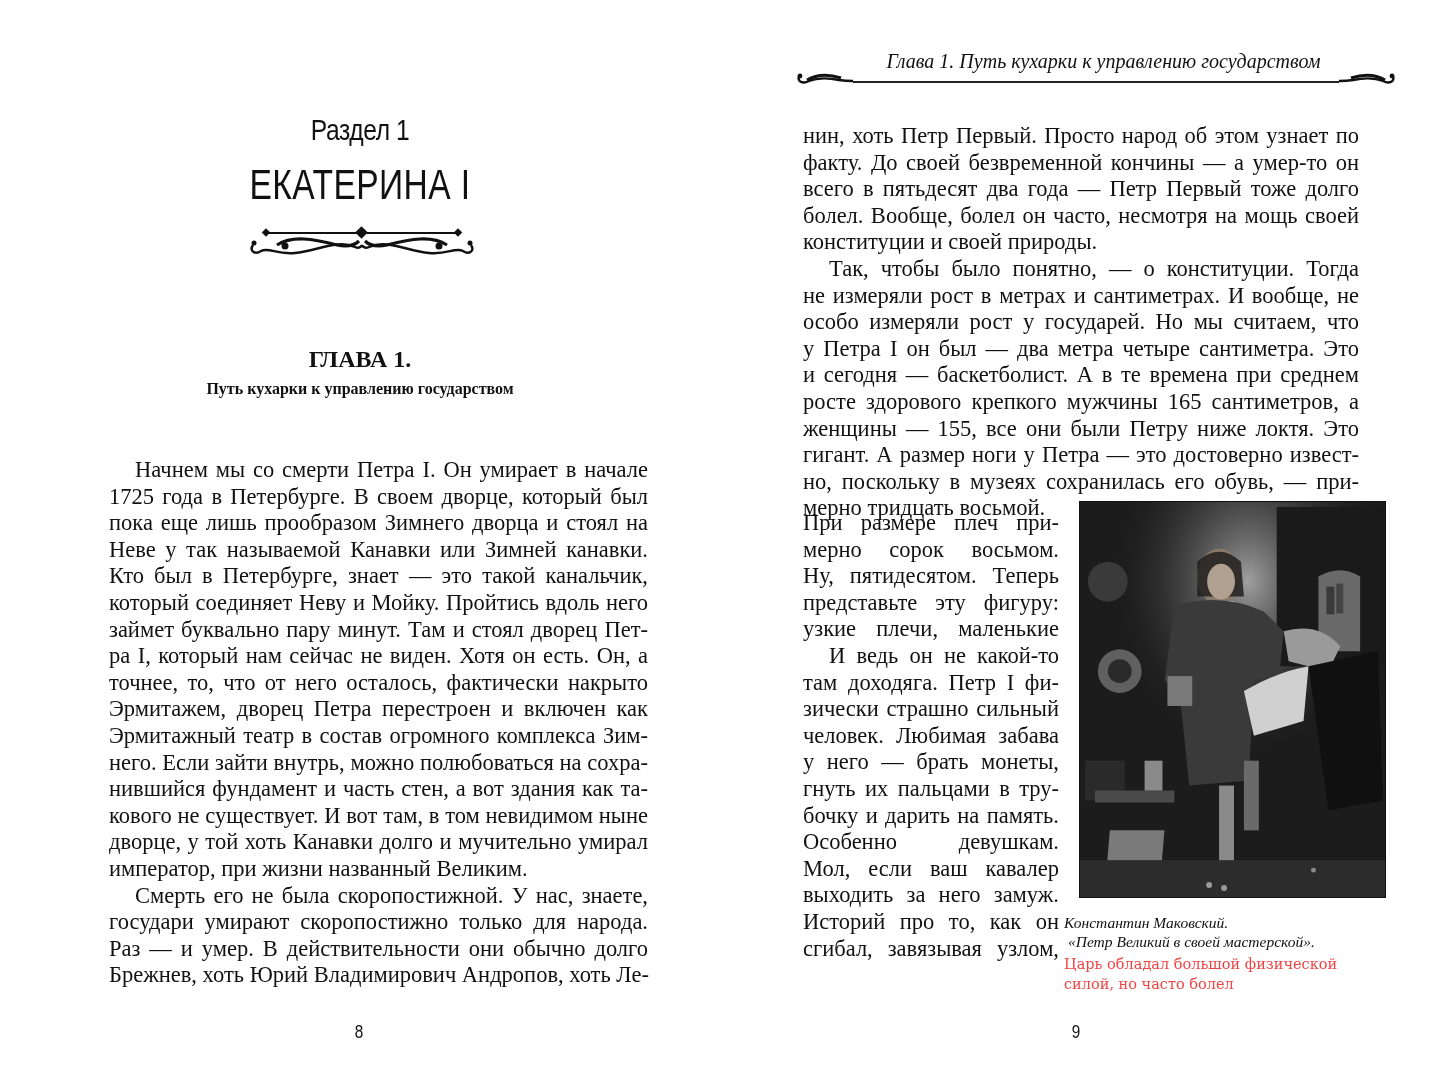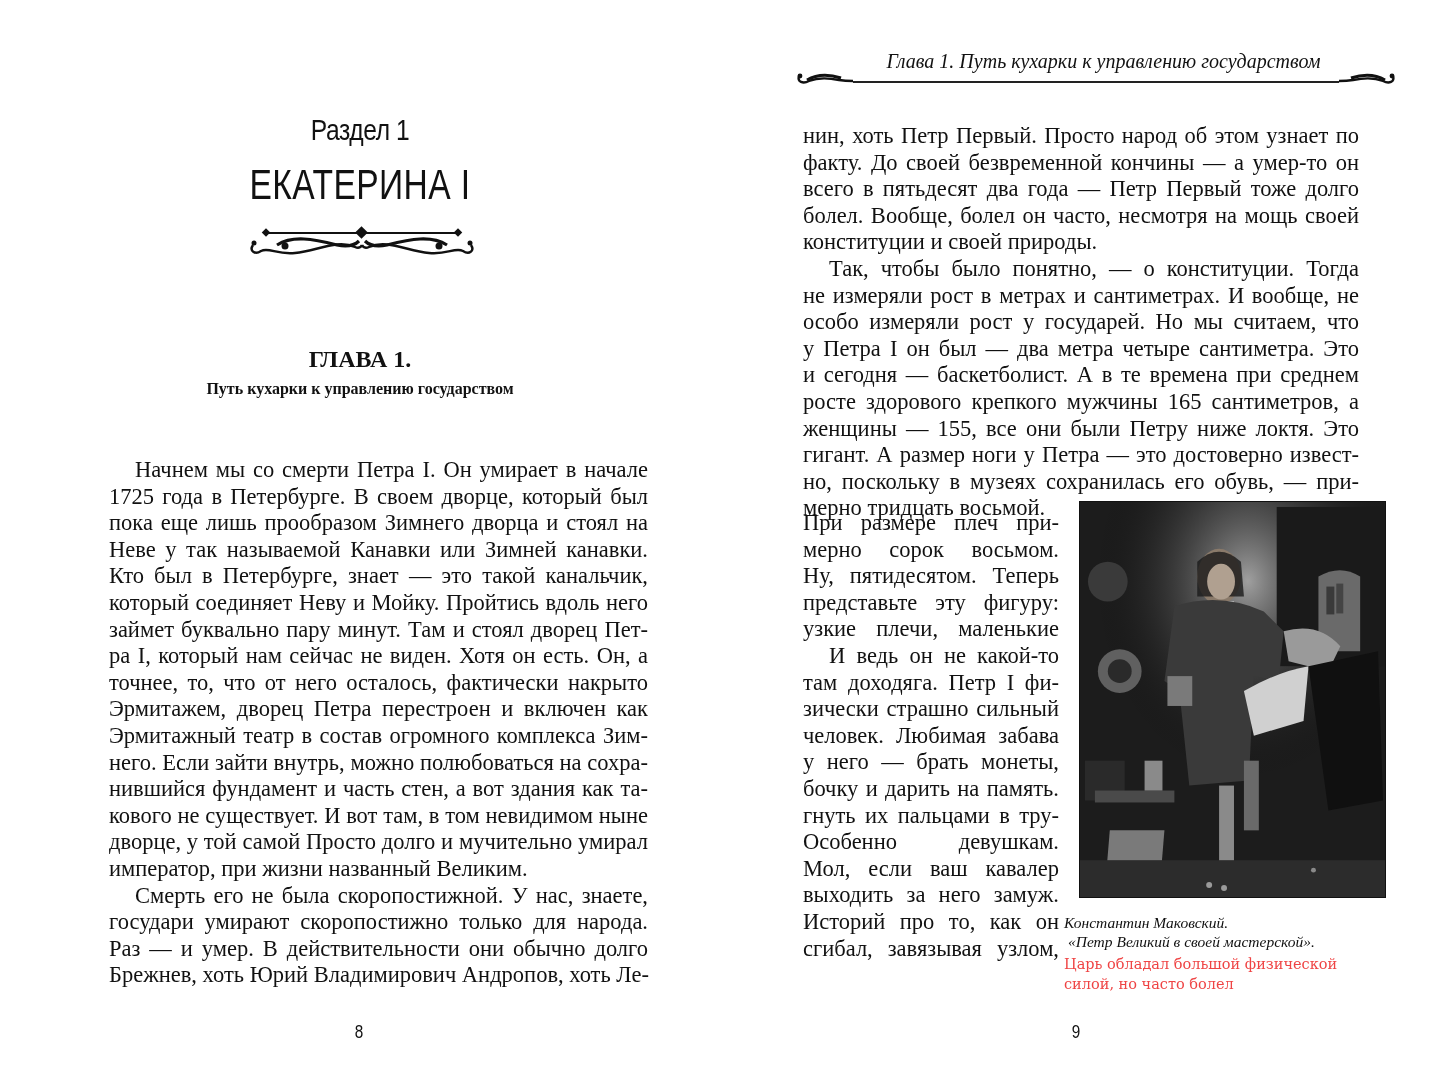--- a/index.html
+++ b/index.html
@@ -109,21 +109,21 @@
     <span class="line">Кто был в Петербурге, знает — это такой канальчик,</span>
     <span class="line">который соединяет Неву и Мойку. Пройтись вдоль него</span>
     <span class="line">займет буквально пару минут. Там и стоял дворец Пет-</span>
     <span class="line">ра I, который нам сейчас не виден. Хотя он есть. Он, а</span>
     <span class="line">точнее, то, что от него осталось, фактически накрыто</span>
     <span class="line">Эрмитажем, дворец Петра перестроен и включен как</span>
     <span class="line">Эрмитажный театр в состав огромного комплекса Зим-</span>
     <span class="line">него. Если зайти внутрь, можно полюбоваться на сохра-</span>
     <span class="line">нившийся фундамент и часть стен, а вот здания как та-</span>
     <span class="line">кового не существует. И вот там, в том невидимом ныне</span>
-    <span class="line">дворце, у той самой Просто долго и мучительно умирал</span>
+    <span class="line">дворце, у той хоть Канавки долго и мучительно умирал</span>
     <span class="line last">император, при жизни названный Великим.</span>
     <span class="line indent">Смерть его не была скоропостижной. У нас, знаете,</span>
     <span class="line">государи умирают скоропостижно только для народа.</span>
     <span class="line">Раз — и умер. В действительности они обычно долго</span>
     <span class="line">Брежнев, хоть Юрий Владимирович Андропов, хоть Ле-</span>
   </div>
 
   <div class="page-number pn-left">8</div>
 </div>
 
@@ -163,22 +163,22 @@
     <span class="line">При размере плеч при-</span>
     <span class="line">мерно сорок восьмом.</span>
     <span class="line">Ну, пятидесятом. Теперь</span>
     <span class="line">представьте эту фигуру:</span>
     <span class="line">узкие плечи, маленькие</span>
     <span class="line indent">И ведь он не какой-то</span>
     <span class="line">там доходяга. Петр I фи-</span>
     <span class="line">зически страшно сильный</span>
     <span class="line">человек. Любимая забава</span>
     <span class="line">у него — брать монеты,</span>
+    <span class="line">гнуть их пальцами в тру-</span>
     <span class="line">бочку и дарить на память.</span>
-    <span class="line">гнуть их пальцами в тру-</span>
     <span class="line">Особенно девушкам.</span>
     <span class="line">Мол, если ваш кавалер</span>
     <span class="line">выходить за него замуж.</span>
     <span class="line">Историй про то, как он</span>
     <span class="line">сгибал, завязывая узлом,</span>
   </div>
 
   <div class="figure">
     <svg viewBox="0 0 307 397" preserveAspectRatio="none">
       <defs>

